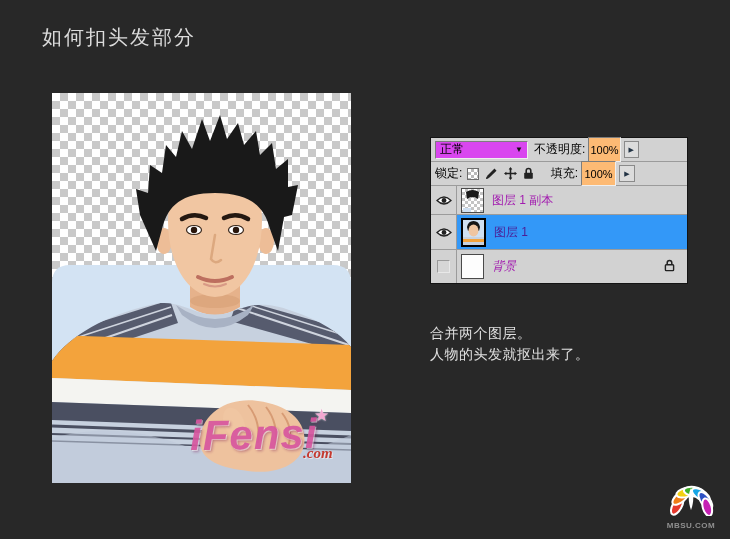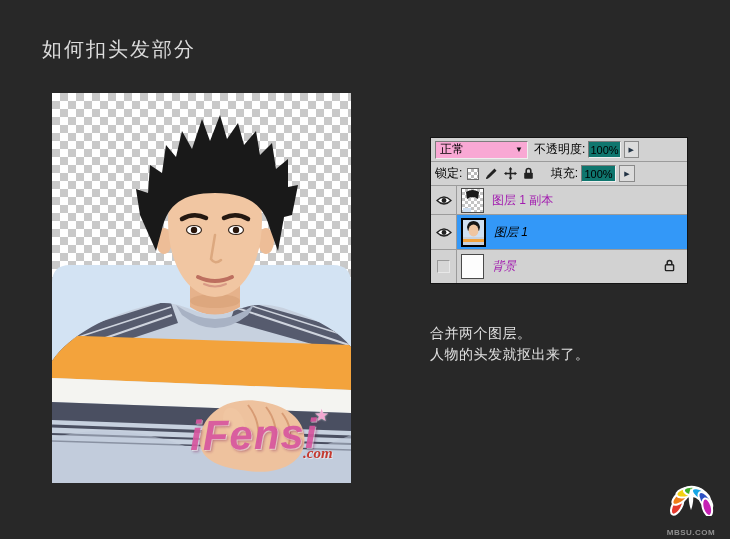--- a/index.html
+++ b/index.html
@@ -1,21 +1,21 @@
 <!DOCTYPE html>
 <html><head>
 <meta charset="utf-8">
 <style>
   * { margin:0; padding:0; box-sizing:border-box; }
   html,body { width:730px; height:539px; }
   body { font-family:"Liberation Sans","DejaVu Sans",sans-serif; background:#282828; overflow:hidden; }
   .stage { position:relative; width:730px; height:539px; background:#282828; }
 
   
-  .page-title { position:absolute; left:42px; top:36px; font-size:20px; font-weight:400;
+  .page-title { position:absolute; left:42px; top:24px; font-size:20px; font-weight:400;
     color:#dcdcdc; letter-spacing:2px; }
 
   
   .photo { position:absolute; left:52px; top:93px; width:299px; height:390px;
     background-color:#fff;
     background-image:conic-gradient(#c9c9c9 25%, transparent 0 50%, #c9c9c9 0 75%, transparent 0);
     background-size:16px 16px; overflow:hidden; }
   .photo svg { position:absolute; left:0; top:0; }
   .watermark { position:absolute; left:138px; top:318px; font-size:42px; font-weight:bold;
     font-style:italic; color:#d8569f; letter-spacing:1px; transform:rotate(-1deg);
@@ -23,26 +23,26 @@
   .watermark-star { position:absolute; left:262px; top:312px; font-size:17px; color:#f3a8d2;
     font-style:normal; text-shadow:0 0 2px #fff; }
   .watermark-com { position:absolute; left:251px; top:352px; font-size:15px; font-weight:bold;
     font-style:italic; color:#c53a30; text-shadow:1px 1px 0 rgba(255,255,255,.5);font-family:Liberation Serif, serif; }
 
   
   .layers-panel { position:absolute; left:430px; top:137px; width:258px; height:147px;
     background:#d2d2d2; border:1px solid #141414; font-size:12px; color:#000; }
   .ctrl-row { height:24px; display:flex; align-items:center; padding:0 4px;
     border-bottom:1px solid #9b9b9b; }
-  .blend-select { width:100px; height:18px; background:#f9a8d4; border:1px solid;
+  .blend-select { width:100px; height:18px; background:#d946ef; border:1px solid;
     border-color:#7d7d7d #efefef #efefef #7d7d7d; display:flex; align-items:center;
     justify-content:space-between; padding:0 4px; cursor:default; }
   .blend-select .caret { font-size:8px; color:#111; }
   .ctrl-label { margin-left:6px; white-space:nowrap; }
-  .val-box { width:35px; height:17px; background:#0f766e; border:1px solid;
+  .val-box { width:35px; height:25px; background:#fdba74; border:1px solid;
     border-color:#7d7d7d #efefef #efefef #7d7d7d; display:flex; align-items:center;
     justify-content:center; font-size:11px; margin-left:3px; }
   .spin-btn { width:16px; height:17px; background:#dcdcdc; border:1px solid #8a8a8a;
     margin-left:3px; display:flex; align-items:center; justify-content:center;
     font-size:7px; color:#234; padding:0; }
   .lock-row .ctrl-label { margin-left:0; }
   .lock-icons { display:flex; align-items:center; gap:6px; margin-left:5px; }
   .icon-chip { display:inline-flex; align-items:center; justify-content:center; }
   .chip-transparency { width:12px; height:12px; border:1px solid #6e6e6e; background-color:#fff;
     background-image:conic-gradient(#b9b9b9 25%, transparent 0 50%, #b9b9b9 0 75%, transparent 0);
@@ -61,34 +61,34 @@
   .row-body { flex:1; align-self:stretch; display:flex; align-items:center; padding-left:4px; }
   .layer-row.r2 .row-body { background:#3398f8; }
   .thumb { flex:none; border:1px solid #4a4a4a; background:#fff; }
   .thumb.t1 { width:23px; height:25px;
     background-color:#fff;
     background-image:conic-gradient(#c4c4c4 25%, transparent 0 50%, #c4c4c4 0 75%, transparent 0);
     background-size:6px 6px; position:relative; overflow:hidden; }
   .thumb.t2 { width:25px; height:29px; border:2px solid #000; position:relative; overflow:hidden; }
   .thumb.t3 { width:23px; height:25px; border:1px solid #4a4a4a; background:#fdfdfd; }
   .layer-label { margin-left:8px; color:#a21caf; }
-  .layer-row.r2 .layer-label { color:#000000;font-style:italic; }
+  .layer-row.r2 .layer-label { color:#4c1d95; }
   .layer-label.italic { font-style:italic; }
   .empty-eye { width:13px; height:13px; border:1px solid #a8a8a8;
     border-color:#9a9a9a #e8e8e8 #e8e8e8 #9a9a9a; background:#d6d6d6; }
   .bg-lock { position:absolute; right:12px; top:50%; transform:translateY(-50%); }
 
   
   .instructions { position:absolute; left:430px; top:323px; font-size:14px; color:#e0e0e0;
     line-height:21px; letter-spacing:.5px; }
 
   
   .site-logo { position:absolute; left:658px; top:474px; width:66px; text-align:center; }
   .site-logo .logo-text { font-size:8px; font-weight:bold; color:#8f8f8f; letter-spacing:.5px;
-    margin-top:8px; }
+    margin-top:1px; }
 </style>
 </head>
 <body>
 
 <div class="stage">
 
   <div class="page-title">如何扣头发部分</div>
 
   <div class="photo">
     <svg width="299" height="390" viewBox="0 0 299 390">

